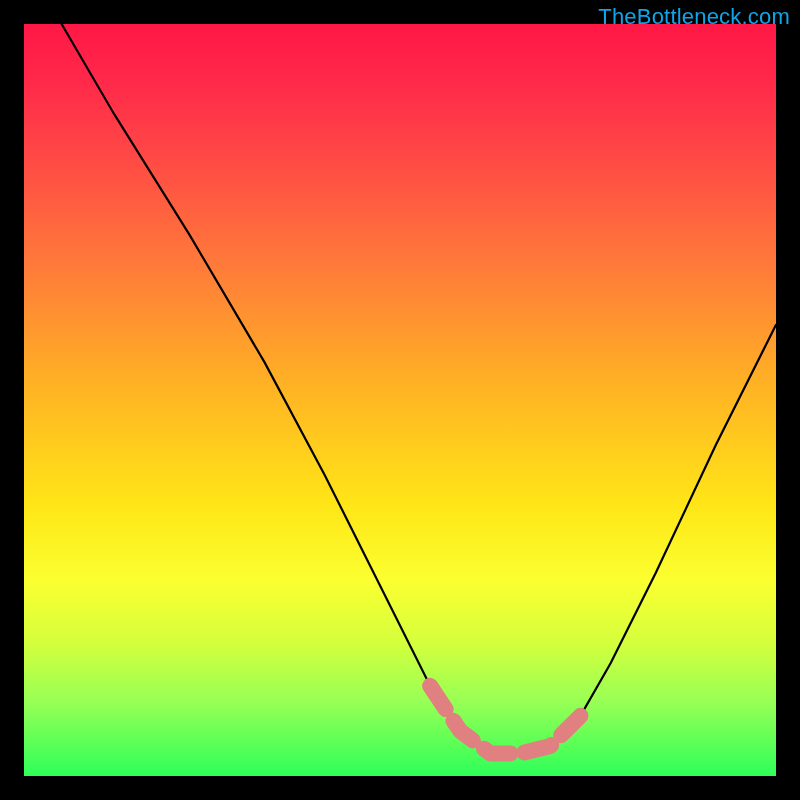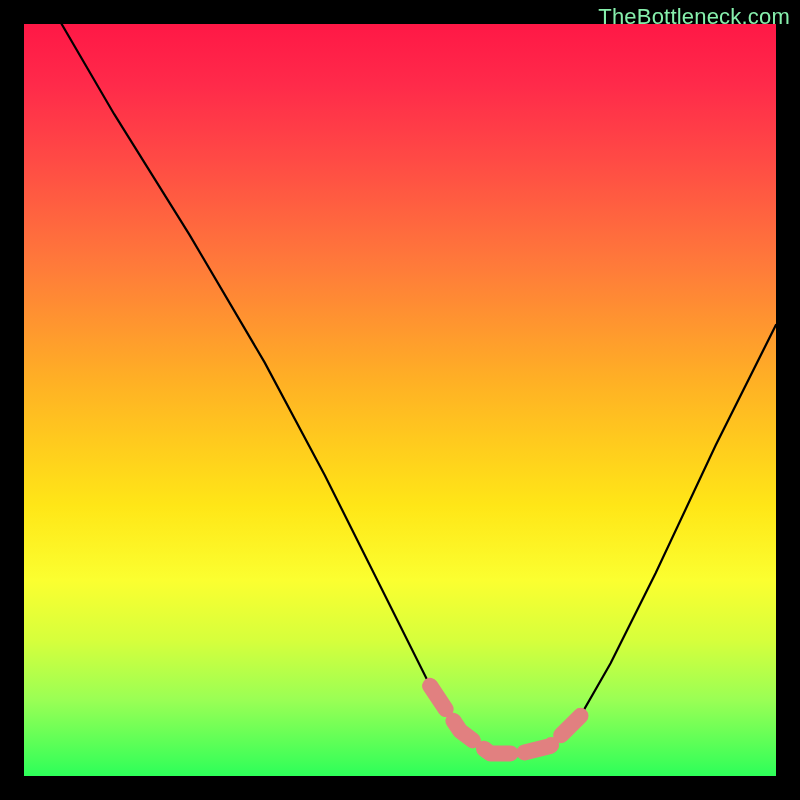--- a/index.html
+++ b/index.html
@@ -35,21 +35,21 @@
       #ffe617 64%,
       #fbff30 74%,
       #d6ff3c 82%,
       #99ff55 90%,
       #2dff59 100%);
   }
   .watermark {
     position: absolute;
     top: 4px;
     right: 10px;
-    color: #86efac;
+    color: #0ea5e9;
     font-size: 22px;
     font-weight: 500;
     letter-spacing: 0.2px;
     user-select: none;
   }
   svg.overlay {
     position: absolute;
     left: 24px;
     top: 24px;
     width: 752px;

